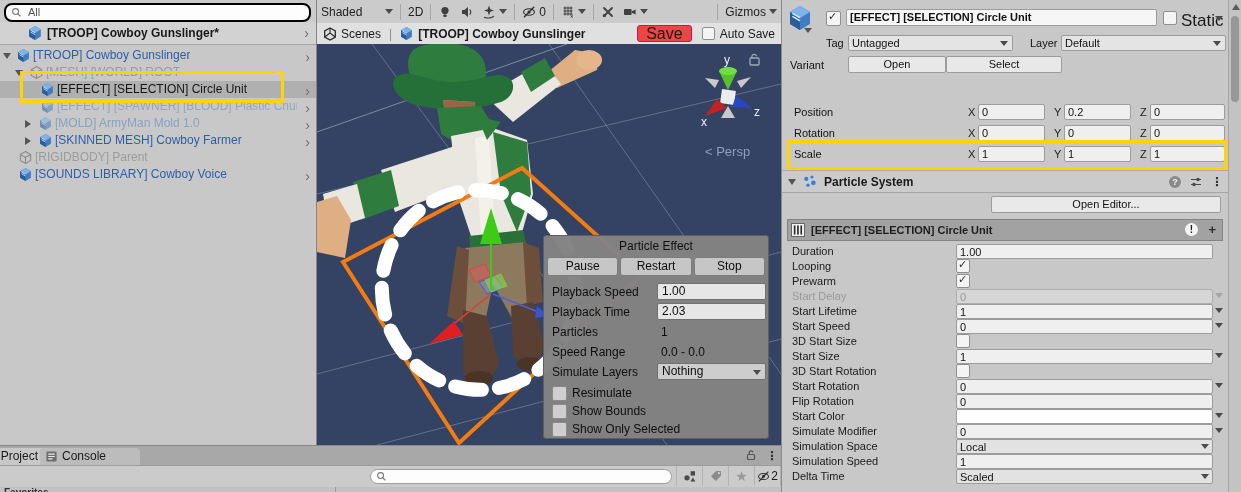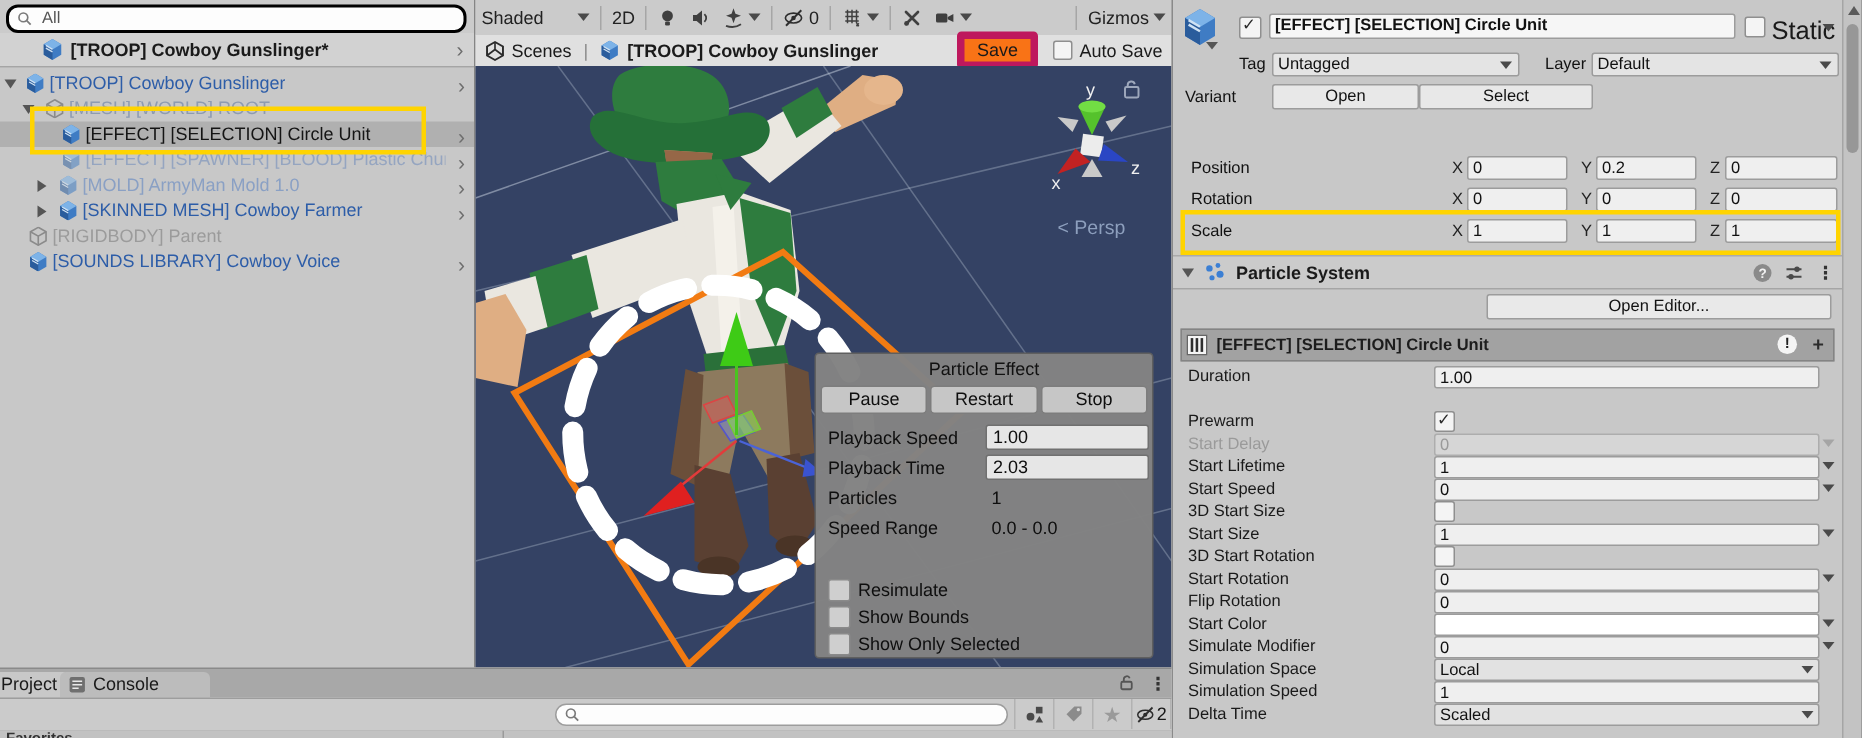--- a/index.html
+++ b/index.html
@@ -36,21 +36,21 @@
   .c-dark{color:#151515;}
   .h-chev{position:absolute;right:6px;top:3px;}
   .h-icon{position:absolute;top:2px;width:13px;height:13px;}
   #h-yellow-box{left:20px;top:71px;width:258px;height:26px;border:3px solid #FFD400;z-index:4;pointer-events:none;}
   
   #scene{left:317px;top:0;width:464px;height:445px;}
   #scene-toolbar{left:0;top:0;width:100%;height:23px;background:#cbcbcb;border-bottom:1px solid #a2a2a2;display:flex;align-items:center;font-size:12px;color:#222;}
   .tb-sep{width:1px;height:16px;background:#a6a6a6;margin:0 3px;flex:none;}
   .tb-item{display:flex;align-items:center;gap:3px;padding:0 4px;flex:none;height:100%;}
   #scene-breadcrumb{left:0;top:23px;width:100%;height:21px;background:#e0e0e0;border-bottom:1px solid #9a9a9a;display:flex;align-items:center;font-size:12px;}
-  #save-btn{background:#f97316;border:5px solid #be185d;border-radius:3px;padding:0 8px;height:15px;line-height:15px;font-size:12px;}
+  #save-btn{background:#ef4444;border:1px solid #be185d;border-radius:3px;padding:0 8px;height:15px;line-height:15px;font-size:16px;}
   #scene-canvas-wrap{left:0;top:44px;width:464px;height:401px;background:#344264;overflow:hidden;}
   
   #pdialog{left:543px;top:235px;width:224px;height:202px;background:rgba(131,131,131,0.98);border:1px solid #5f5f5f;border-radius:3px;z-index:6;color:#0e0e0e;font-size:12px;}
   #pdialog .ptitle{text-align:center;margin-top:3px;font-size:12px;color:#111;}
   #pdialog .pbtns{display:flex;margin:4px 3px 2px 3px;gap:2px;}
   #pdialog .pbtn{flex:1;height:17px;background:#c6c6c6;border:1px solid #7d7d7d;border-radius:3px;text-align:center;line-height:17px;}
   .prow{position:absolute;left:0;width:100%;height:20px;}
   .prow .plab{position:absolute;left:8px;top:3px;}
   .pfield{position:absolute;left:113px;top:1px;width:103px;height:15px;background:#e6e6e6;border:1px solid #707070;border-radius:2px;line-height:15px;padding-left:4px;}
   .ptext{position:absolute;left:117px;top:3px;}
@@ -436,20 +436,27 @@
       <div class="pfield">2.03</div>
     </div>
     <div class="prow" style="top:86px">
       <span class="plab">Particles</span>
       <span class="ptext">1</span>
     </div>
     <div class="prow" style="top:106px">
       <span class="plab">Speed Range</span>
       <span class="ptext">0.0 - 0.0</span>
     </div>
+    <div class="prow" style="top:126px">
+      <span class="plab">Simulate Layers</span>
+      <div class="pdrop">
+        <span>Nothing</span>
+        <span class="dd-arrow"></span>
+      </div>
+    </div>
     <div class="pcheckrow" style="top:148px">
       <span class="pcb"></span>
       <span class="plab">Resimulate</span>
     </div>
     <div class="pcheckrow" style="top:166px">
       <span class="pcb"></span>
       <span class="plab">Show Bounds</span>
     </div>
     <div class="pcheckrow" style="top:184px">
       <span class="pcb"></span>
@@ -531,20 +538,24 @@
         </svg>
       <span class="abs bold" style="left:23px;top:4px;font-size:11px;color:#1d1d1d">[EFFECT] [SELECTION] Circle Unit</span>
       <span class="abs" style="right:24px;top:3px;width:13px;height:13px;border-radius:50%;background:#f4f4f4;color:#222;text-align:center;line-height:13px;font-weight:bold;font-size:10px">!</span>
       <span class="abs" style="right:6px;top:2px;font-size:13px;font-weight:bold;color:#2c2c2c">+</span>
     </div>
 
     <div class="ps-row" style="top:244px">
       <span class="lab">Duration</span>
       <div class="field ps-field">1.00</div>
     </div>
+    <div class="ps-row" style="top:259px">
+      <span class="lab">Looping</span>
+      <span class="checkbox checked ps-check"></span>
+    </div>
     <div class="ps-row" style="top:274px">
       <span class="lab">Prewarm</span>
       <span class="checkbox checked ps-check"></span>
     </div>
     <div class="ps-row dim" style="top:289px">
       <span class="lab">Start Delay</span>
       <div class="field ps-field">0</div>
       <span class="dd-arrow ps-arrow"></span>
     </div>
     <div class="ps-row" style="top:304px">

